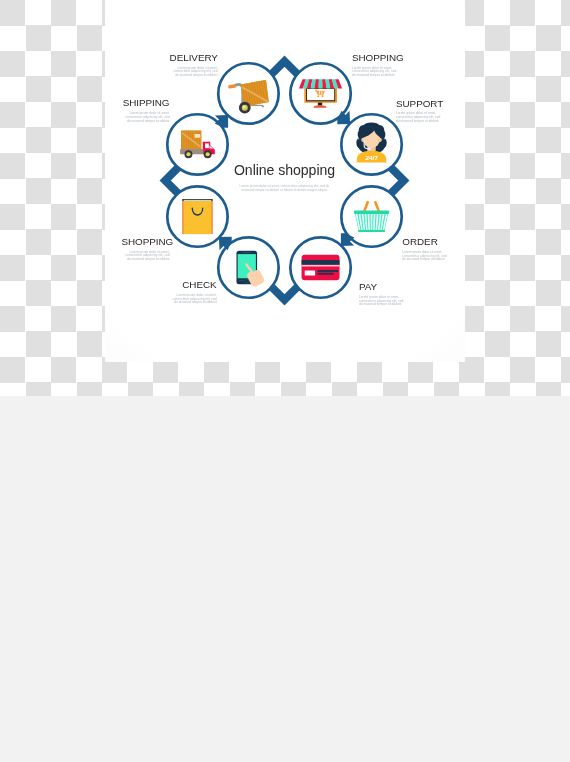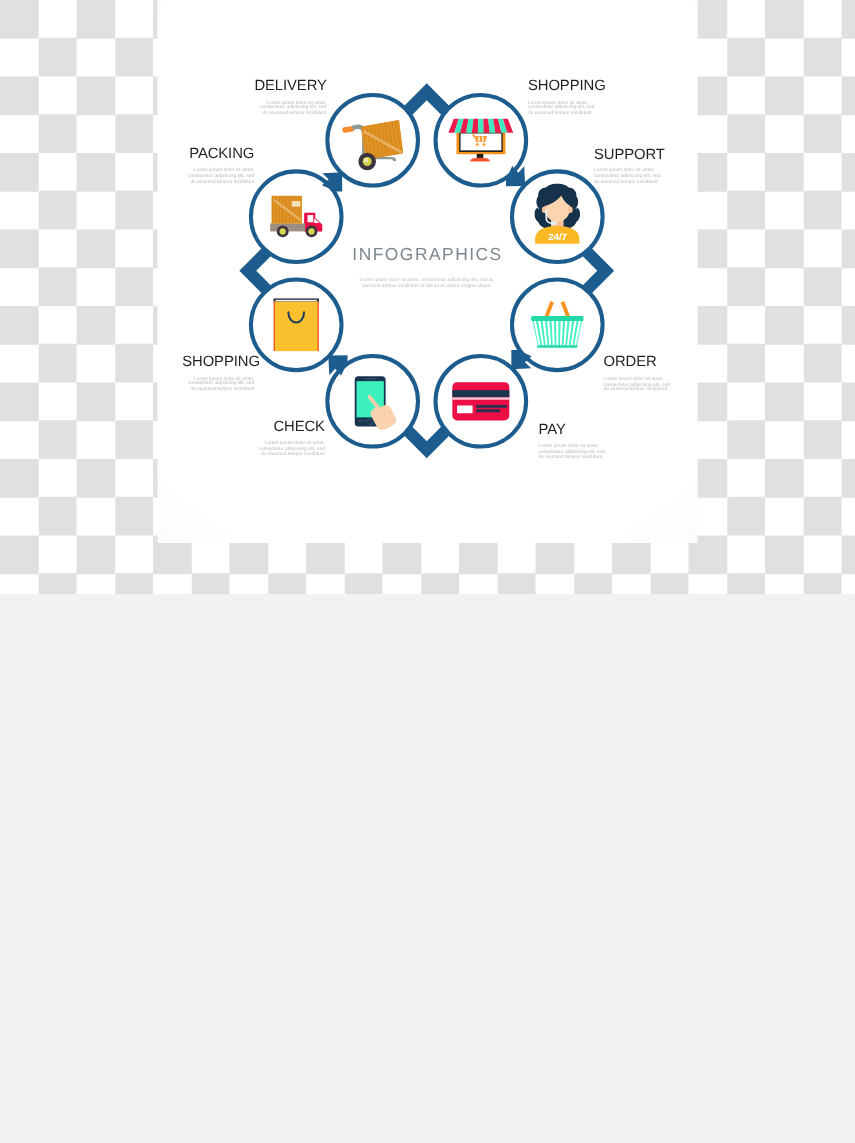--- a/index.html
+++ b/index.html
@@ -271,22 +271,22 @@
 </div>
 <div class="lab r" style="left:63.6px;width:48px;top:280px;">
 <div class="ttl">CHECK</div>
 <div class="dsc">Lorem ipsum dolor sit amet, consectetur adipiscing elit, sed do eiusmod tempor incididunt</div>
 </div>
 <div class="lab r" style="left:16.5px;width:48px;top:236.8px;">
 <div class="ttl">SHOPPING</div>
 <div class="dsc">Lorem ipsum dolor sit amet, consectetur adipiscing elit, sed do eiusmod tempor incididunt</div>
 </div>
 <div class="lab r" style="left:16.5px;width:48px;top:98.4px;">
-<div class="ttl">PACKING</div>
+<div class="ttl">SHIPPING</div>
 <div class="dsc">Lorem ipsum dolor sit amet, consectetur adipiscing elit, sed do eiusmod tempor incididunt</div>
 </div>
 <div class="ctr" style="left:79.5px;top:162px;">
-<div class="t2">INFOGRAPHICS</div>
+<div class="t1">Online shopping</div>
 <div class="p">Lorem ipsum dolor sit amet, consectetur adipiscing elit, sed do eiusmod tempor incididunt ut labore et dolore magna aliqua.</div>
 </div>
 </div>
 <div class="photo"></div>
 </div>
 
 </body></html>

